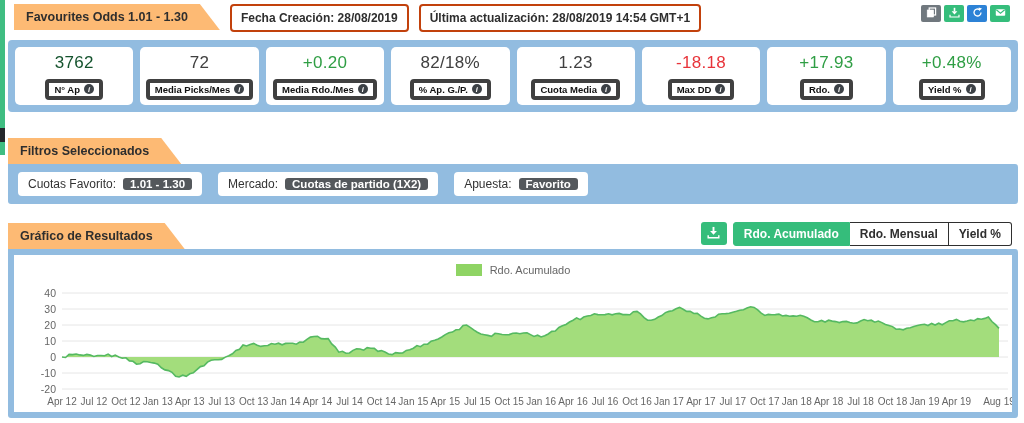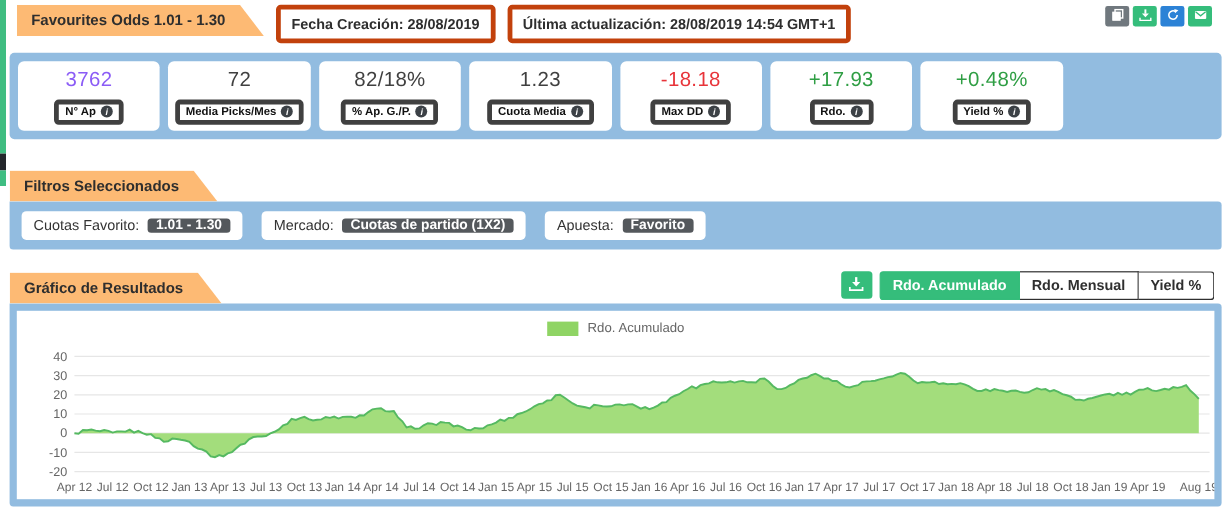--- a/index.html
+++ b/index.html
@@ -11,21 +11,21 @@
   .edge { position:absolute; left:0; width:5px; }
   .edge.g1 { top:0; height:128px; background:#3fbd81; }
   .edge.dk { top:128px; height:14px; background:#23272b; }
   .edge.g2 { top:142px; height:13px; background:#3fbd81; }
 
   
   .header-row { display:flex; align-items:flex-start; padding:4px 14px 0 14px; gap:10px; }
   .tab { background:#fdba74; color:#2e2e2e; font-size:12.5px; font-weight:bold;
     padding:6px 32px 6px 12px; display:inline-block; white-space:nowrap;
     clip-path:polygon(0 0, calc(100% - 20px) 0, 100% 100%, 0 100%); }
-  .hdr-box { border:4px solid #c2410c; border-radius:4px; background:#fff;
+  .hdr-box { border:2px solid #c2410c; border-radius:4px; background:#fff;
     padding:5px 9px; font-size:12px; font-weight:bold; color:#2e2e2e; white-space:nowrap; }
   .toolbar { margin-left:auto; display:flex; gap:3px; padding-top:1px; }
   .icon-btn { width:20px; height:17px; border:none; border-radius:2px; cursor:pointer;
     display:flex; align-items:center; justify-content:center; padding:0; }
 
   
   .stats-band { margin:8px 6px 0 8px; background:#92bce0; border-radius:4px;
     padding:7px; display:grid; grid-template-columns:repeat(8,1fr); gap:7px; }
   .card { background:#fff; border-radius:5px; height:58px; display:flex;
     flex-direction:column; align-items:center; justify-content:center; gap:6px; }
@@ -115,30 +115,37 @@
               <polyline points="1.3,2.8 5.5,6.2 9.7,2.8" fill="none" stroke="#35bd7b" stroke-width="1.1"></polyline>
             </svg>
         </span>
       </button>
     </div>
   </div>
 
   
   <div class="stats-band">
     <div class="card">
-      <div class="card-val" style="color: #8b5cf6;">3762</div>
+      <div class="card-val" style="color: #14532d;">3762</div>
       <div class="card-pill">
           <span>N° Ap</span>
           <span class="info"></span>
         </div>
     </div>
     <div class="card">
       <div class="card-val" style="color: rgb(64, 64, 64);">72</div>
       <div class="card-pill">
           <span>Media Picks/Mes</span>
+          <span class="info"></span>
+        </div>
+    </div>
+    <div class="card">
+      <div class="card-val" style="color: rgb(47, 158, 68);">+0.20</div>
+      <div class="card-pill">
+          <span>Media Rdo./Mes</span>
           <span class="info"></span>
         </div>
     </div>
     <div class="card">
       <div class="card-val" style="color: rgb(64, 64, 64);">82/18%</div>
       <div class="card-pill">
           <span>% Ap. G./P.</span>
           <span class="info"></span>
         </div>
     </div>

